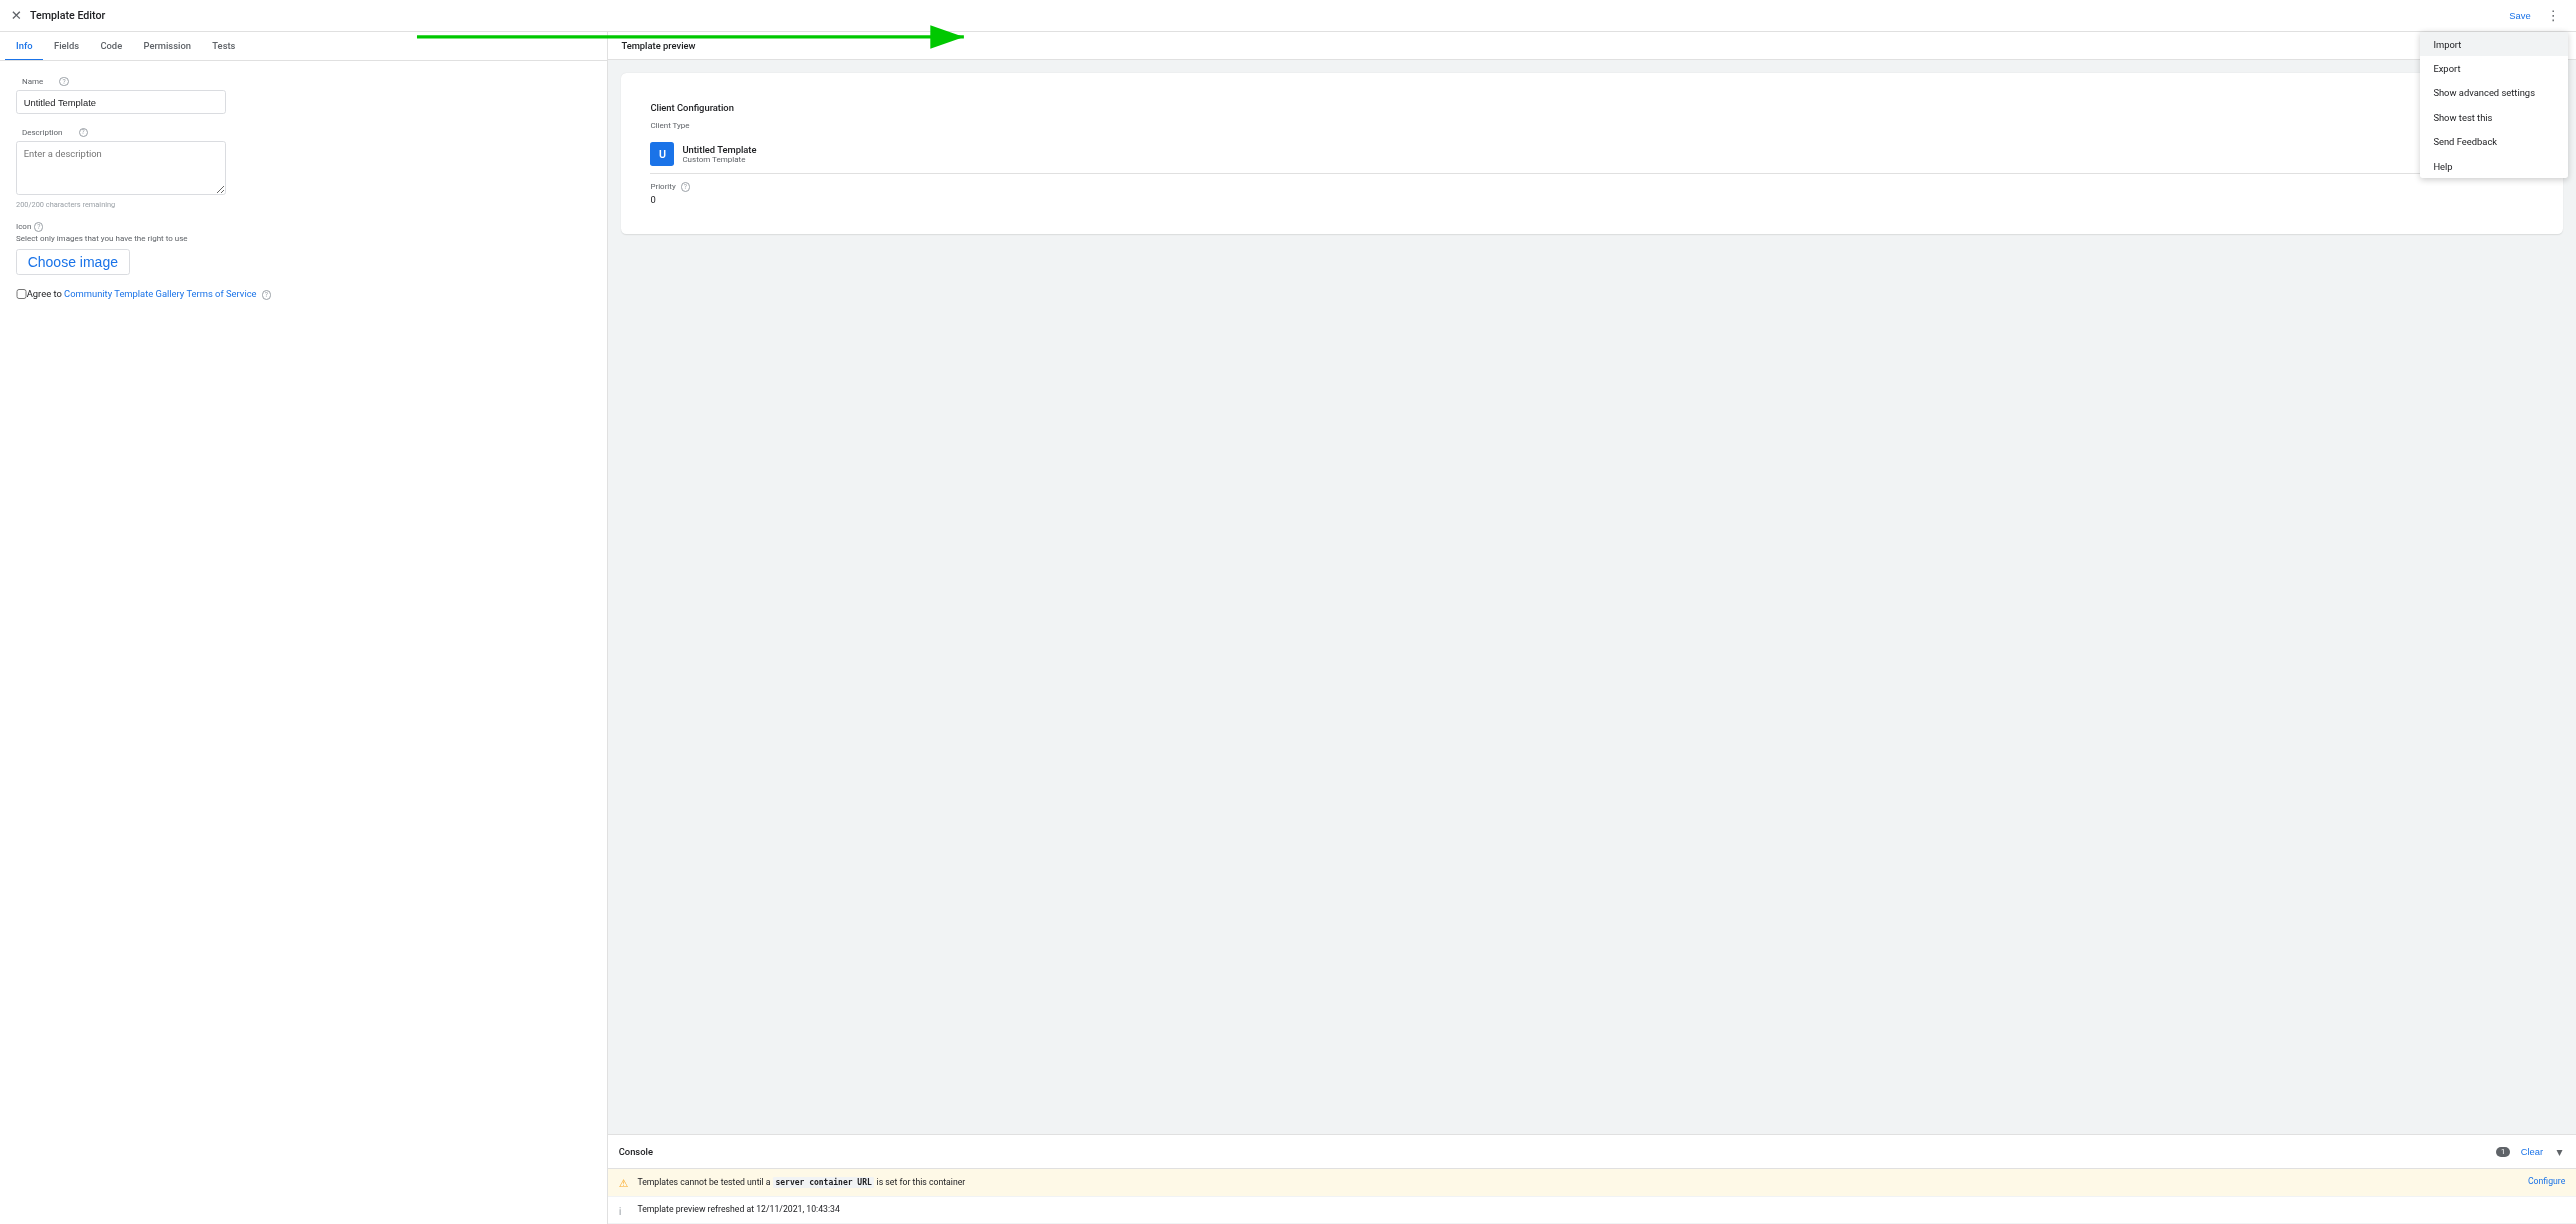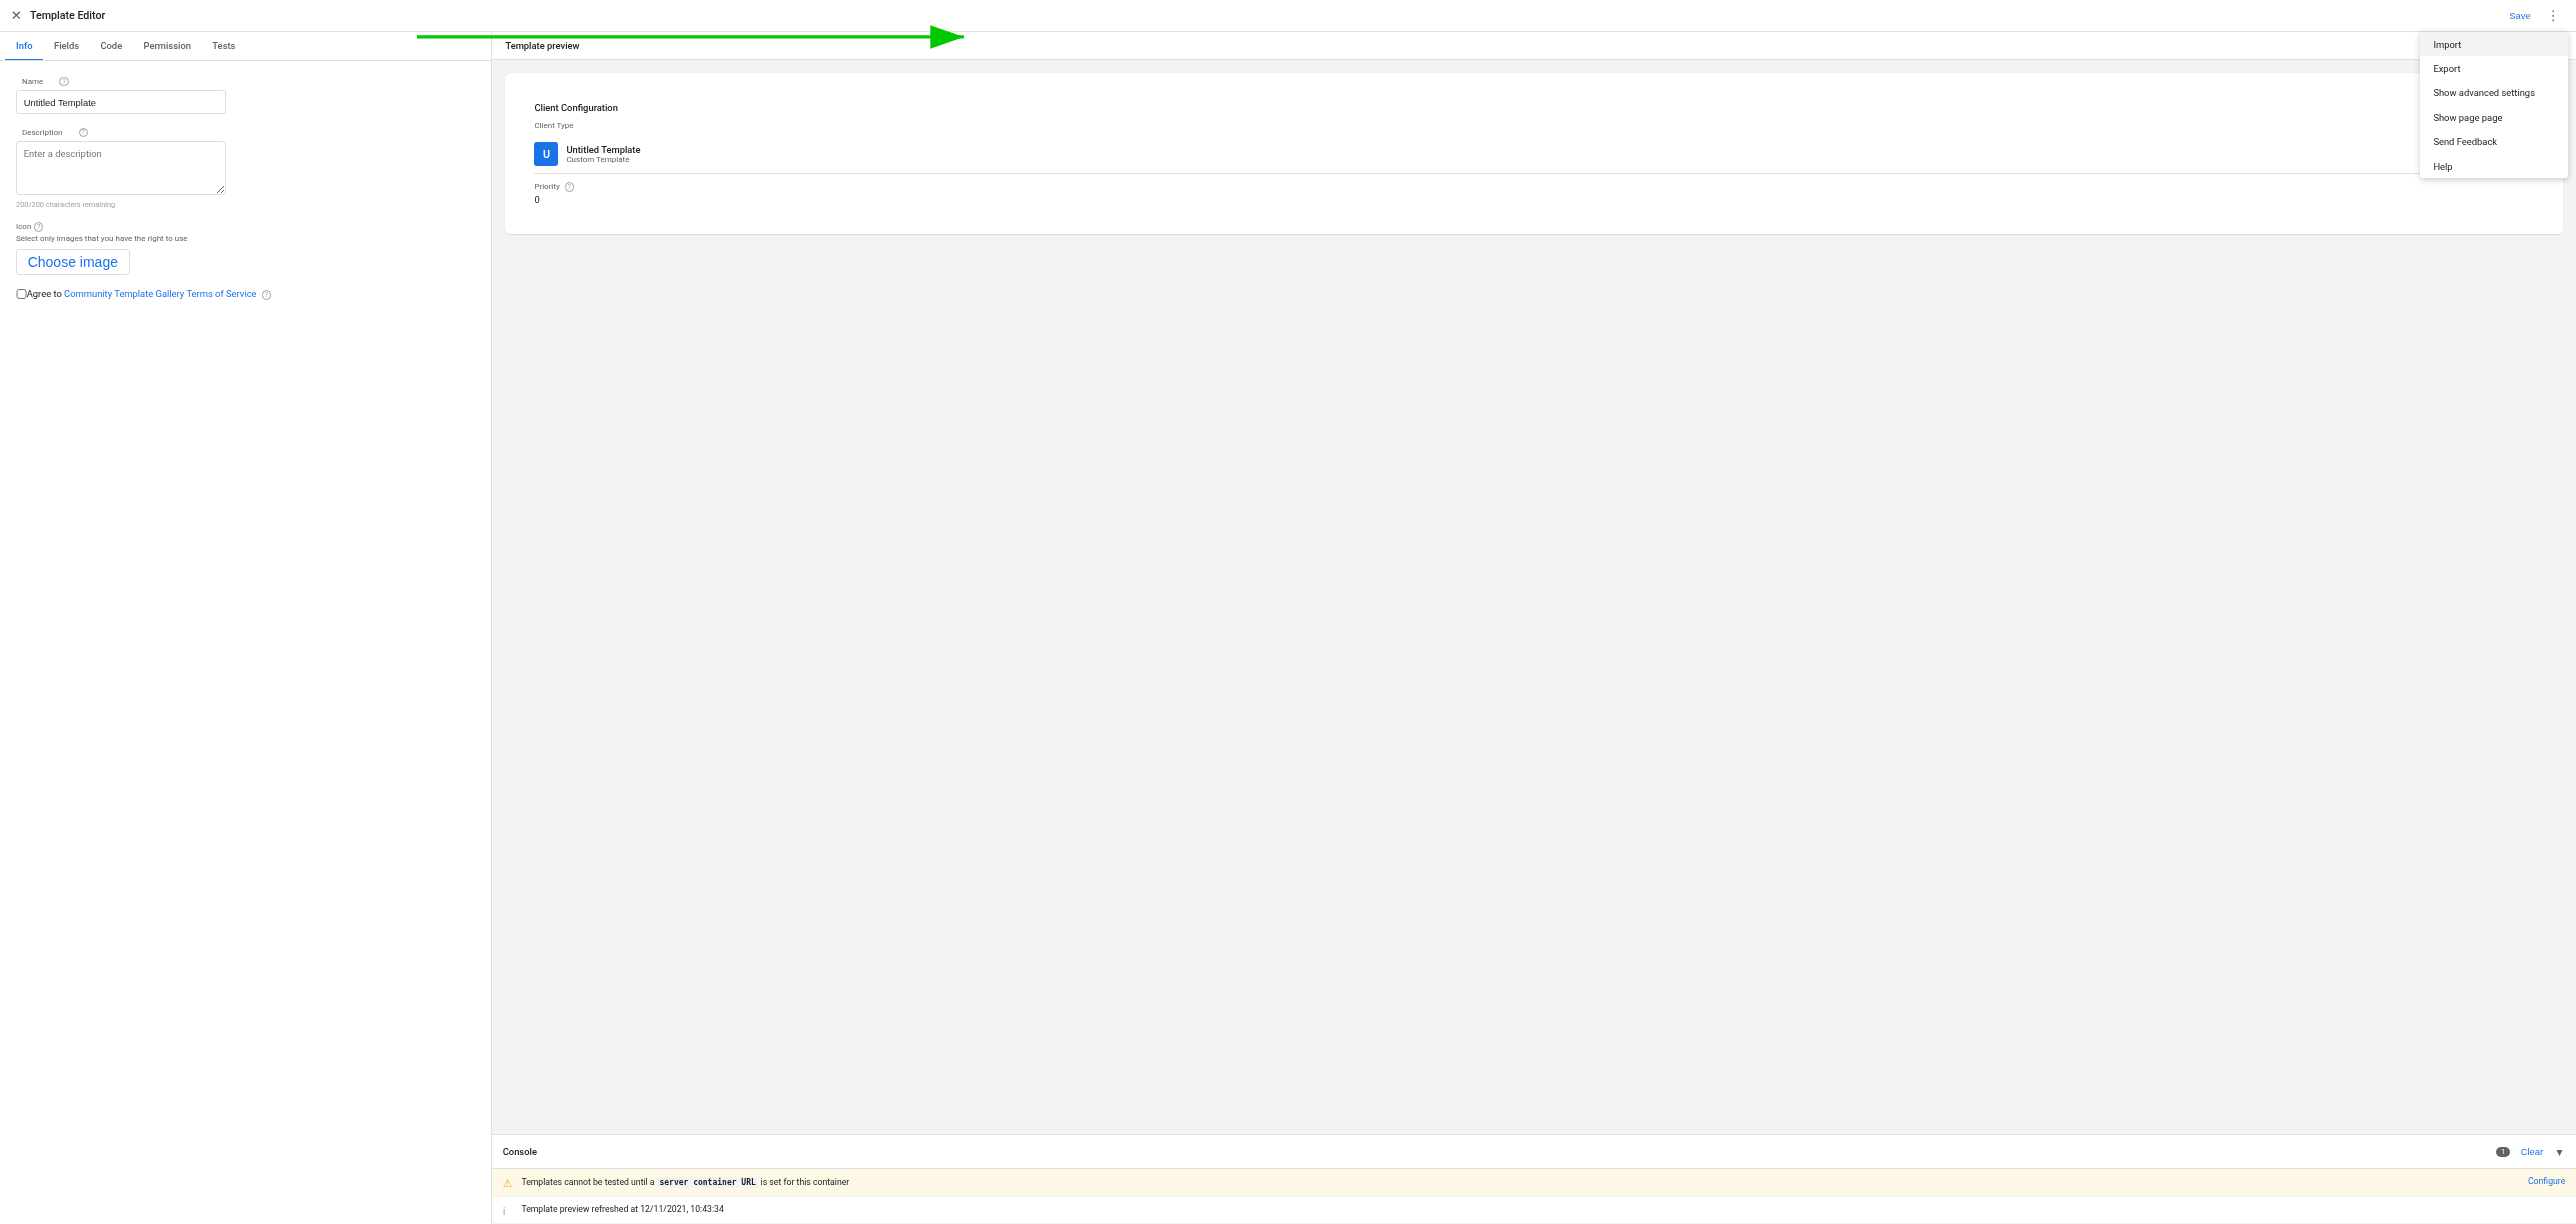--- a/index.html
+++ b/index.html
@@ -61,21 +61,21 @@
     }
 
     
     .main-layout {
       display: flex;
       height: calc(100vh - 32px);
     }
 
     
     .left-panel {
-      width: 492px;
+      width: 608px;
       border-right: 0.7px solid #e0e0e0;
       display: flex;
       flex-direction: column;
       overflow-y: auto;
     }
 
     
     .tabs {
       display: flex;
       border-bottom: 0.7px solid #e0e0e0;
@@ -502,21 +502,21 @@
       </div>
     </div>
 
   </div>
 </div>
 
 <div class="dropdown-menu">
   <div class="dropdown-item highlighted">Import</div>
   <div class="dropdown-item">Export</div>
   <div class="dropdown-item">Show advanced settings</div>
-  <div class="dropdown-item">Show page page</div>
+  <div class="dropdown-item">Show test this</div>
   <div class="dropdown-item">Send Feedback</div>
   <div class="dropdown-item">Help</div>
 </div>
 
 <svg class="arrow-overlay" viewBox="0 0 3836 1824" width="2576" height="1225">
   <defs>
     <marker id="arrowhead" markerWidth="10" markerHeight="7" refX="10" refY="3.5" orient="auto">
       <polygon points="0 0, 10 3.5, 0 7" fill="#00c800"></polygon>
     </marker>
   </defs>

